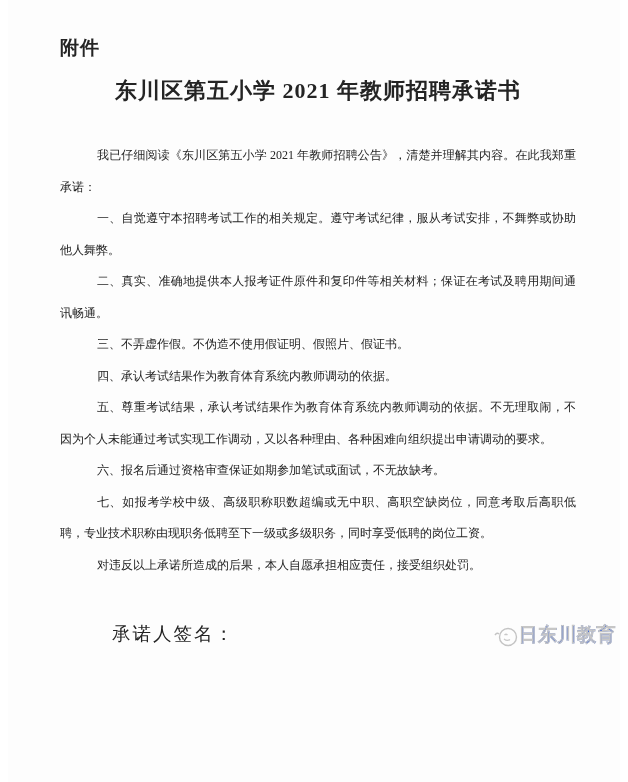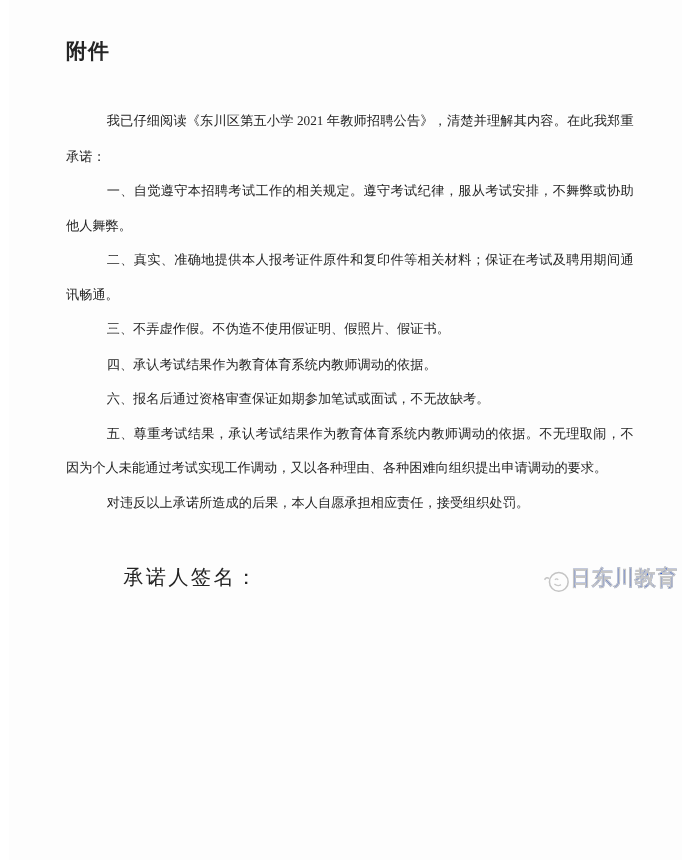--- a/index.html
+++ b/index.html
@@ -84,29 +84,31 @@
     top: 2px;
   }
 </style>
 </head>
 <body>
 
 <div class="page">
 
   <div class="attachment">附件</div>
 
+  <h1 class="title">东川区第五小学 2021 年教师招聘承诺书</h1>
 
   <div class="body">
     <p>我已仔细阅读《东川区第五小学 2021 年教师招聘公告》，清楚并理解其内容。在此我郑重承诺：</p>
     <p>一、自觉遵守本招聘考试工作的相关规定。遵守考试纪律，服从考试安排，不舞弊或协助他人舞弊。</p>
     <p>二、真实、准确地提供本人报考证件原件和复印件等相关材料；保证在考试及聘用期间通讯畅通。</p>
     <p>三、不弄虚作假。不伪造不使用假证明、假照片、假证书。</p>
     <p>四、承认考试结果作为教育体育系统内教师调动的依据。</p>
+    <p>五、尊重考试结果，承认考试结果作为教育体育系统内教师调动的依据。不无理取闹，不因为个人未能通过考试实现工作调动，又以各种理由、各种困难向组织提出申请调动的要求。</p>
     <p>六、报名后通过资格审查保证如期参加笔试或面试，不无故缺考。</p>
-    <p>五、尊重考试结果，承认考试结果作为教育体育系统内教师调动的依据。不无理取闹，不因为个人未能通过考试实现工作调动，又以各种理由、各种困难向组织提出申请调动的要求。</p>
+    <p>七、如报考学校中级、高级职称职数超编或无中职、高职空缺岗位，同意考取后高职低聘，专业技术职称由现职务低聘至下一级或多级职务，同时享受低聘的岗位工资。</p>
     <p>对违反以上承诺所造成的后果，本人自愿承担相应责任，接受组织处罚。</p>
   </div>
 
   <div class="sig-row">
     <span class="sig-left">承诺人签名：</span>
     <span class="sig-right">
       <span class="watermark">
         <svg width="24" height="24" viewBox="0 0 24 24">
           <path d="M1 10 q2 -3 4 -1" fill="none" stroke="#c4c4c4" stroke-width="1.4"></path>
           <circle cx="14" cy="12" r="8.5" fill="none" stroke="#c4c4c4" stroke-width="1.4"></circle>

